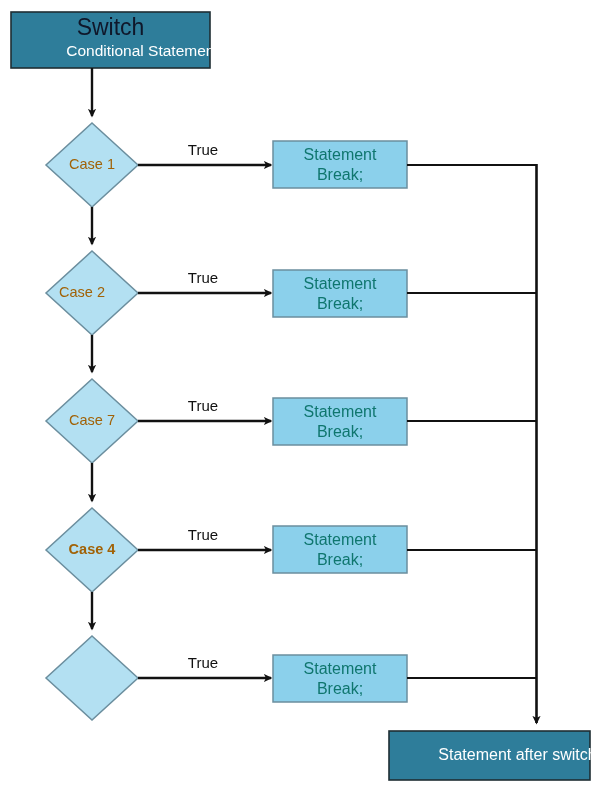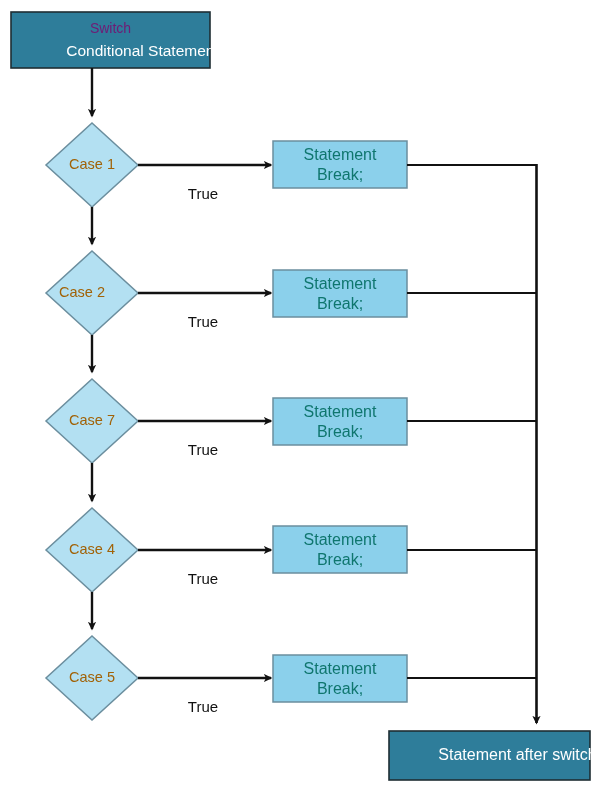--- a/index.html
+++ b/index.html
@@ -10,26 +10,26 @@
 
   .node-text{
     position:absolute;
     display:flex;align-items:center;justify-content:center;
     text-align:center;
     pointer-events:none;
     line-height:1.18;
   }
 
   
-  .switch-title{color:#701a75;font-size:14px;}
+  .switch-title{color:#0f172a;font-size:23px;}
   .switch-sub{color:#ffffff;font-size:15.5px;}
 
   .diamond-label{color:#a16207;font-size:14.5px;}
   .stmt-label{color:#0f766e;font-size:16px;}
-  .edge-label{color:#111111;font-size:15px;margin-top:44px;}
+  .edge-label{color:#111111;font-size:15px;}
   .after-label{color:#ffffff;font-size:16px;padding-left:28px;}
 </style>
 </head>
 <body>
 
 <div id="stage">
 
   <svg id="flow" viewBox="0 0 600 800">
     <defs>
       <marker id="arrow" markerWidth="9" markerHeight="9" refX="7.2" refY="4.5" orient="auto" markerUnits="userSpaceOnUse">
@@ -74,22 +74,21 @@
 
     <rect x="389" y="731" width="201" height="49" fill="#2E7D9A" stroke="#1F2D33" stroke-width="1.6"></rect>
   </svg>
 
   <div class="node-text switch-title" style="left:11px;top:16px;width:199px;height:24px;">Switch</div>
   <div class="node-text switch-sub" style="left:11px;top:40px;width:199px;height:22px;margin-left:32px;">Conditional Statement</div>
 
   <div class="node-text diamond-label" style="left:46px;top:154px;width:92px;height:22px;">Case 1</div>
   <div class="node-text diamond-label" style="left:36px;top:282px;width:92px;height:22px;">Case 2</div>
   <div class="node-text diamond-label" style="left:46px;top:410px;width:92px;height:22px;">Case 7</div>
-  <div class="node-text diamond-label" style="left:46px;top:539px;width:92px;height:22px;">Case 4</div>
-  <div class="node-text diamond-label" style="left:46px;top:667px;width:92px;height:22px;">Case 5</div>
+  <div class="node-text diamond-label" style="left:46px;top:539px;width:92px;height:22px;font-weight:bold;">Case 4</div>
 
   <div class="node-text edge-label" style="left:163px;top:140px;width:80px;height:20px;">True</div>
   <div class="node-text edge-label" style="left:163px;top:268px;width:80px;height:20px;">True</div>
   <div class="node-text edge-label" style="left:163px;top:396px;width:80px;height:20px;">True</div>
   <div class="node-text edge-label" style="left:163px;top:525px;width:80px;height:20px;">True</div>
   <div class="node-text edge-label" style="left:163px;top:653px;width:80px;height:20px;">True</div>
 
   <div class="node-text stmt-label" style="left:273px;top:145px;width:134px;height:20px;">Statement</div>
   <div class="node-text stmt-label" style="left:273px;top:165px;width:134px;height:20px;">Break;</div>
 

